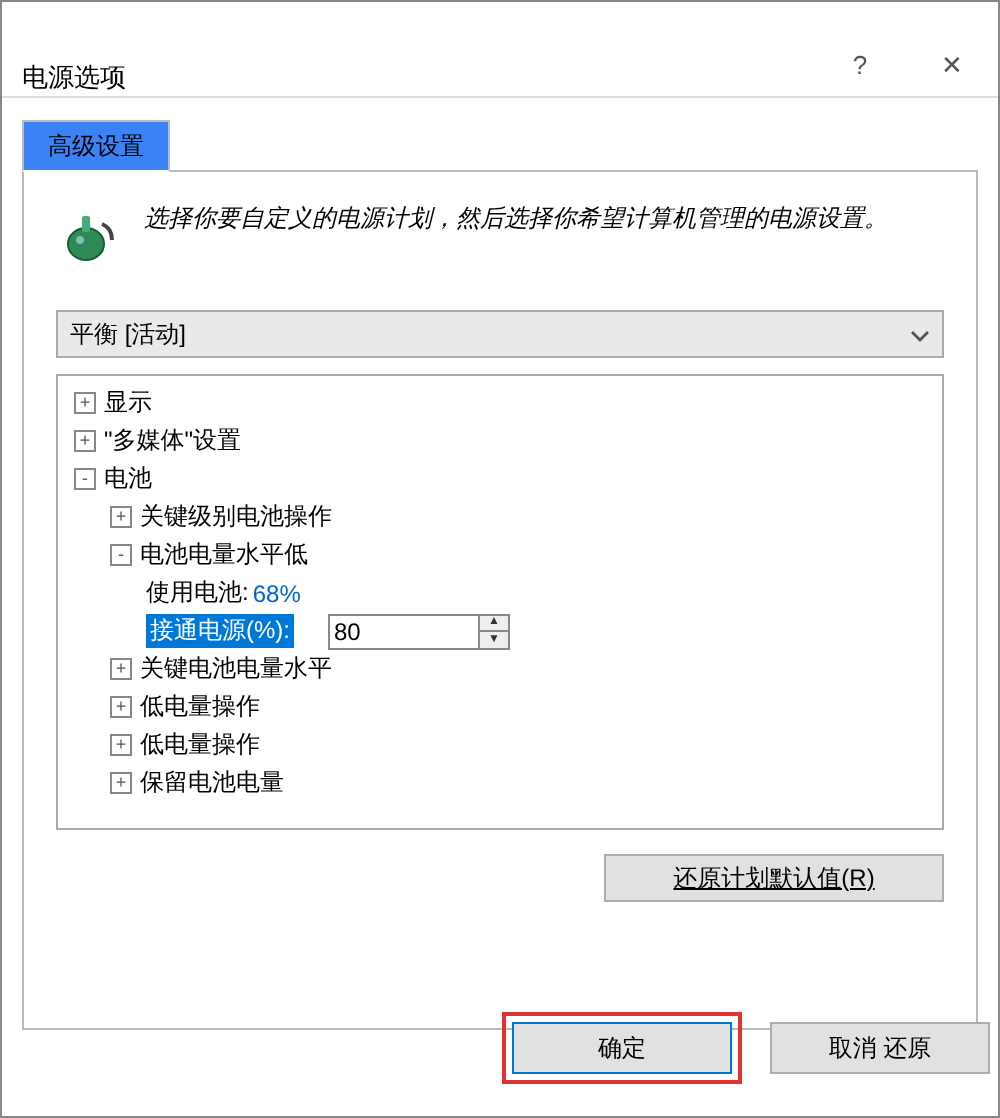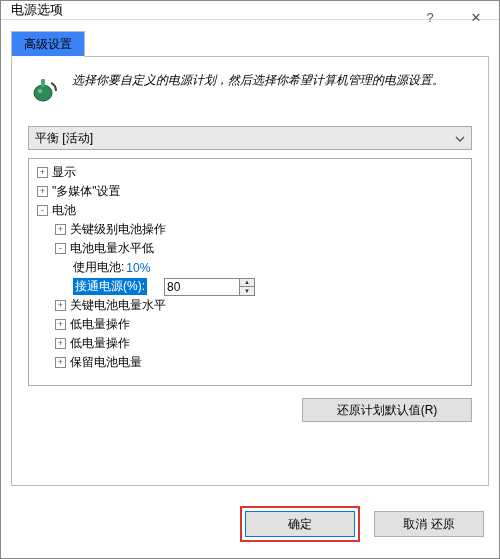--- a/index.html
+++ b/index.html
@@ -14,23 +14,23 @@
     overflow: hidden;
   }
   .window {
     width: 500px;
     height: 559px;
     background: #fff;
     position: relative;
     border: 1px solid #888;
   }
   .titlebar {
-    height: 19px;
-    display: flex;
-    align-items: flex-start;
+    height: 48px;
+    display: flex;
+    align-items: flex-end;
     border-bottom: 1px solid #ddd;
     background: #fff;
   }
   .titlebar .title {
     flex: 1;
     padding-left: 10px;
     font-size: 13px;
   }
   .titlebar .ctl {
     width: 46px;
@@ -186,25 +186,25 @@
   .btn {
     border: 1px solid #adadad;
     background: #e1e1e1;
     font-size: 12px;
     height: 24px;
     display: inline-flex;
     align-items: center;
     justify-content: center;
     padding: 0 16px;
   }
-  .btn-wide { min-width: 170px; }
+  .btn-wide { min-width: 170px; text-decoration: underline; }
   .bottom-row {
     position: absolute;
     left: 0;
-    right: 15px;
+    right: 4px;
     bottom: 14px;
     height: 40px;
     display: flex;
     align-items: center;
     justify-content: flex-end;
     padding-right: 0px;
   }
   .ok-highlight {
     border: 2px solid #d33;
     padding: 3px;
@@ -281,21 +281,21 @@
         <div class="tree-row ind-1">
           <span class="expander">+</span>
           <span>关键级别电池操作</span>
         </div>
         <div class="tree-row ind-1">
           <span class="expander">-</span>
           <span>电池电量水平低</span>
         </div>
         <div class="tree-row ind-2">
           <span>使用电池:</span>
-          <span class="val-link">10%</span>
+          <span class="val-link">68%</span>
         </div>
         <div class="tree-row ind-2">
           <span class="hl">接通电源(%):</span>
           <span class="spin-wrap">
             <input class="spin-input" value="80" style="">
             <span class="spin-btns">
               <span class="sb">▲</span>
               <span class="sb">▼</span>
             </span>
           </span>

